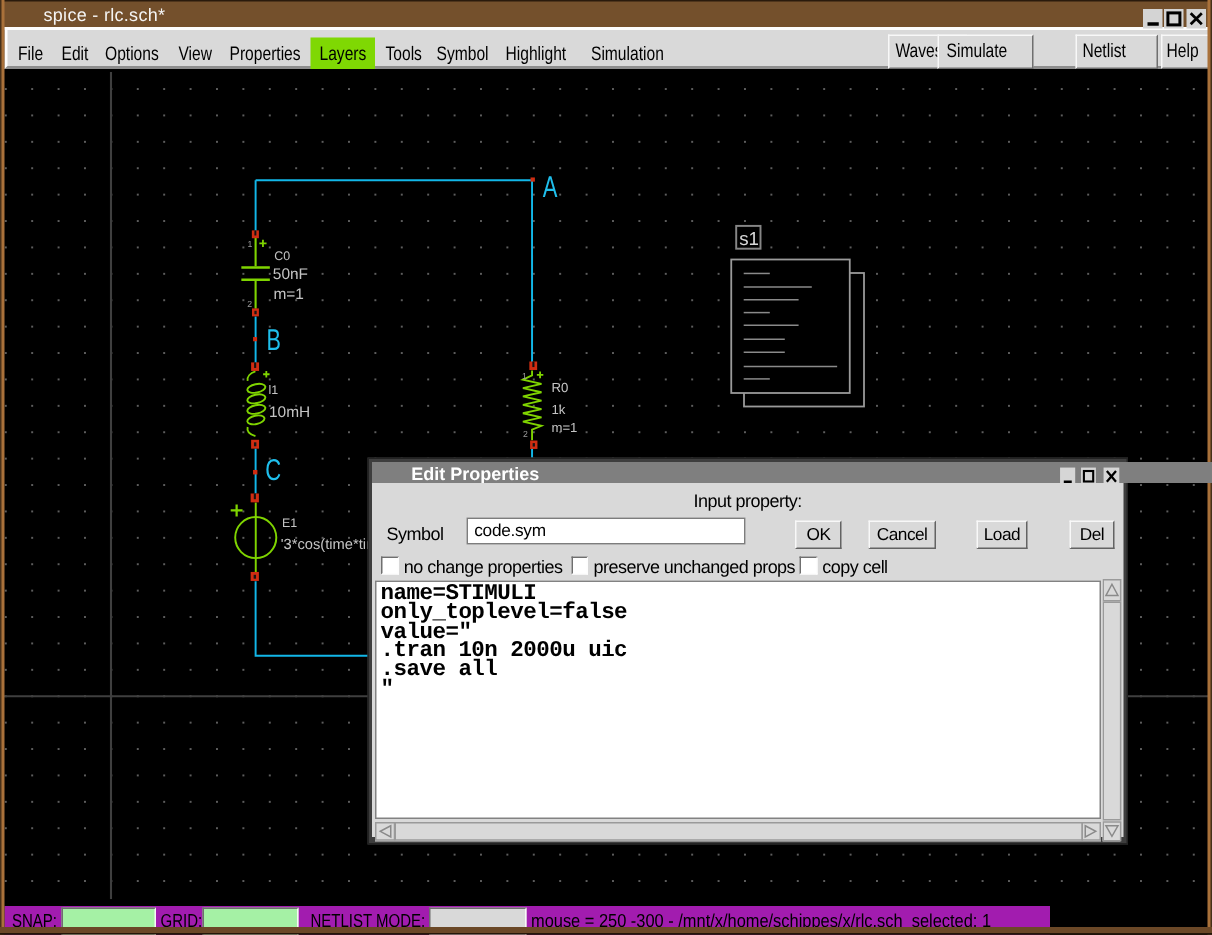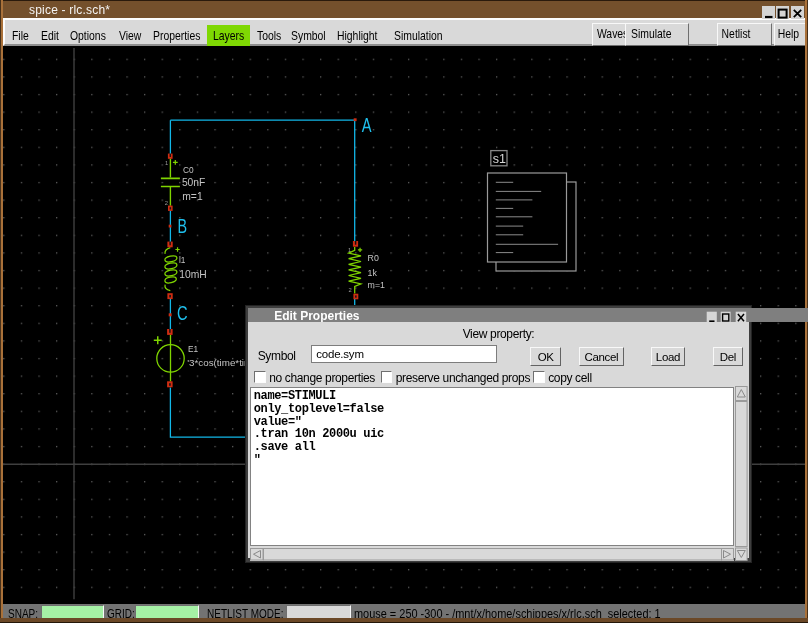--- a/index.html
+++ b/index.html
@@ -19,21 +19,21 @@
            border-bottom:2px solid #8e8e8e;box-sizing:border-box;z-index:2;}
   .mi{position:absolute;top:7.5px;font-size:13px;color:#000;display:inline-block;
       transform:scaleX(0.8);transform-origin:0 0;white-space:pre;}
   #layershl{position:absolute;left:202px;top:4.2px;width:43.5px;height:21px;background:#7fd803;}
   .mbtn{position:absolute;top:3px;height:22.5px;background:#d9d9d9;
         border-top:1px solid #f8f8f8;border-left:1px solid #f8f8f8;
         border-bottom:1px solid #6f6f6f;border-right:1px solid #6f6f6f;
         box-sizing:border-box;font-size:13px;text-align:left;line-height:20px;color:#000;}
   .mbtn span{display:inline-block;transform:scaleX(0.8);}
   
-  #statusbar{left:2.5px;top:604px;width:803px;height:18.7px;background:#737373;z-index:2;}
+  #statusbar{left:2.5px;top:604px;width:697px;height:18.7px;background:#a21caf;z-index:2;}
   .st{position:absolute;top:3px;color:#000;white-space:pre;font-size:12.5px;
       display:inline-block;transform:scaleX(0.8);transform-origin:0 0;}
   .sentry{position:absolute;top:1.2px;height:16px;box-sizing:border-box;
           border-top:1px solid #6f6f6f;border-left:1px solid #6f6f6f;
           border-bottom:1px solid #f8f8f8;border-right:1px solid #f8f8f8;
           font-size:12px;letter-spacing:-0.3px;padding-left:3px;padding-top:17px;}
   .green{background:#a5f1a5;}
   
   #dlg{left:245px;top:304.5px;width:507px;height:258.5px;background:#3e3e3e;
        border:1px solid #232323;box-sizing:border-box;z-index:5;}
@@ -44,21 +44,21 @@
        border-top:1px solid #f8f8f8;border-left:1px solid #f8f8f8;
        border-bottom:1px solid #636363;border-right:1px solid #636363;
        text-align:center;font-size:11.5px;color:#000;margin-left:12px;}
   .cb{position:absolute;width:11.5px;height:11.5px;background:#fff;box-sizing:border-box;
       border-top:1px solid #6f6f6f;border-left:1px solid #6f6f6f;
       border-bottom:1px solid #fdfdfd;border-right:1px solid #fdfdfd;}
   #symentry{left:63px;top:23px;width:186px;height:17.5px;background:#fff;box-sizing:border-box;
             border:1px solid #7d7d7d;font-size:11.5px;letter-spacing:-0.2px;padding:2px 0 13px 4px;}
   #dtext{left:2px;top:64.5px;width:483.5px;height:159.5px;background:#fff;box-sizing:border-box;
          border:1px solid #828282;
-         font-family:"Liberation Mono",monospace;font-size:12px;font-weight:bold;
+         font-family:"Liberation Mono",monospace;font-size:15px;font-weight:bold;
          line-height:12.72px;color:#000;padding:2.5px 0 0 2.5px;white-space:pre;}
 </style>
 </head>
 <body>
 
 <svg class="abs" style="left:0;top:0;z-index:1" width="808" height="623" viewBox="0 0 808 623">
  <defs>
   <clipPath id="cnv">
         <rect x="2.5" y="48" width="803" height="551.5"></rect>
       </clipPath>
@@ -213,21 +213,21 @@
     <svg class="abs" style="left:455px;top:0" width="46" height="17">
       <rect x="3.7" y="3.7" width="10.1" height="12" fill="#d6d6d6"></rect>
       <rect x="17.7" y="3.7" width="9.9" height="12" fill="#d6d6d6"></rect>
       <rect x="32.7" y="3.7" width="10.5" height="12" fill="#d6d6d6"></rect>
       <path d="M6.2,13.3 H11.5" stroke="#000" stroke-width="1.8"></path>
       <rect x="19.6" y="6" width="6.2" height="7" fill="none" stroke="#000" stroke-width="1.4"></rect>
       <path d="M34.9,6 L41,13.2 M41,6 L34.9,13.2" stroke="#000" stroke-width="1.5"></path>
     </svg>
   </div>
   <div id="dlgbody" class="abs">
-    <div class="abs" style="left:0;top:5px;width:100%;text-align:center">View property:</div>
+    <div class="abs" style="left:0;top:5px;width:100%;text-align:center">Input property:</div>
     <div class="abs" style="left:9.5px;top:26.5px">Symbol</div>
     <div id="symentry" class="abs">code.sym</div>
     <div class="btn" style="left:270px;top:25px;width:31px;height:19px;line-height:18px">OK</div>
     <div class="btn" style="left:318.5px;top:25px;width:45.5px;height:19px;line-height:18px">Cancel</div>
     <div class="btn" style="left:390.5px;top:25px;width:34.5px;height:19px;line-height:18px">Load</div>
     <div class="btn" style="left:453px;top:25px;width:29.5px;height:19px;line-height:18px">Del</div>
     <div class="cb" style="left:6.3px;top:49px"></div>
     <div class="abs" style="left:21px;top:48.5px">no change properties</div>
     <div class="cb" style="left:132.4px;top:49px"></div>
     <div class="abs" style="left:147.5px;top:48.5px">preserve unchanged props</div>

